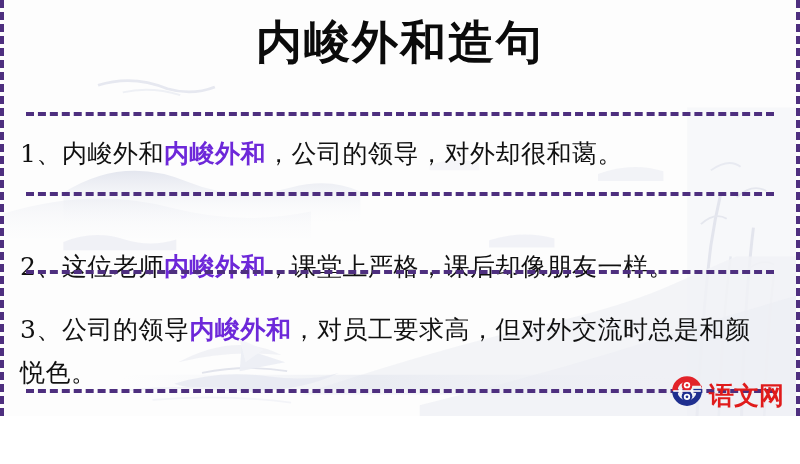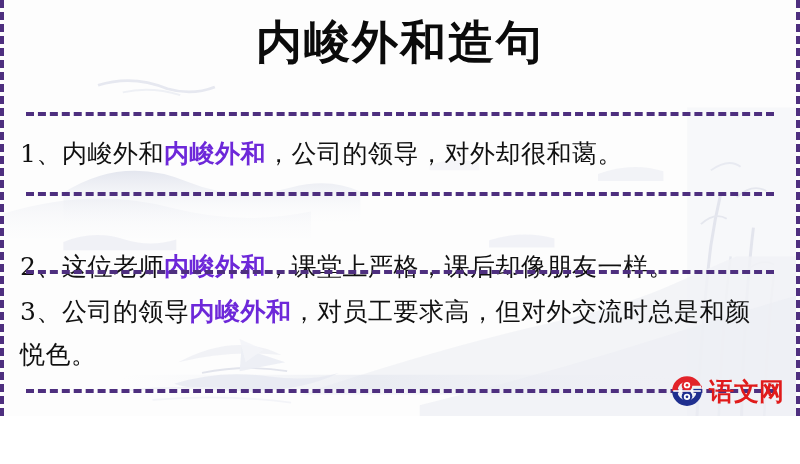--- a/index.html
+++ b/index.html
@@ -76,34 +76,34 @@
     right: 26px;
     font-family: "DejaVu Serif", "Liberation Serif", serif;
     font-size: 25px;
     line-height: 43px;
     color: #111111;
     letter-spacing: 0.5px;
     text-align: left;
   }
   .s1 { top: 132px; }
   .s2 { top: 212px; margin-top: 33px; }
-  .s3 { top: 290px; }
+  .s3 { top: 308px; }
 
   .idiom {
     color: #6d28d9;
     font-weight: 700;
   }
 
   
   .logo {
     position: absolute;
     right: 12px;
     bottom: 8px;
     display: flex;
-    align-items: center;
+    align-items: flex-end;
     gap: 5px;
     z-index: 3;
   }
   .logo-mark {
     width: 34px;
     height: 34px;
     flex: 0 0 34px;
   }
   .logo-mark svg { display: block; }
   .logo-text {

